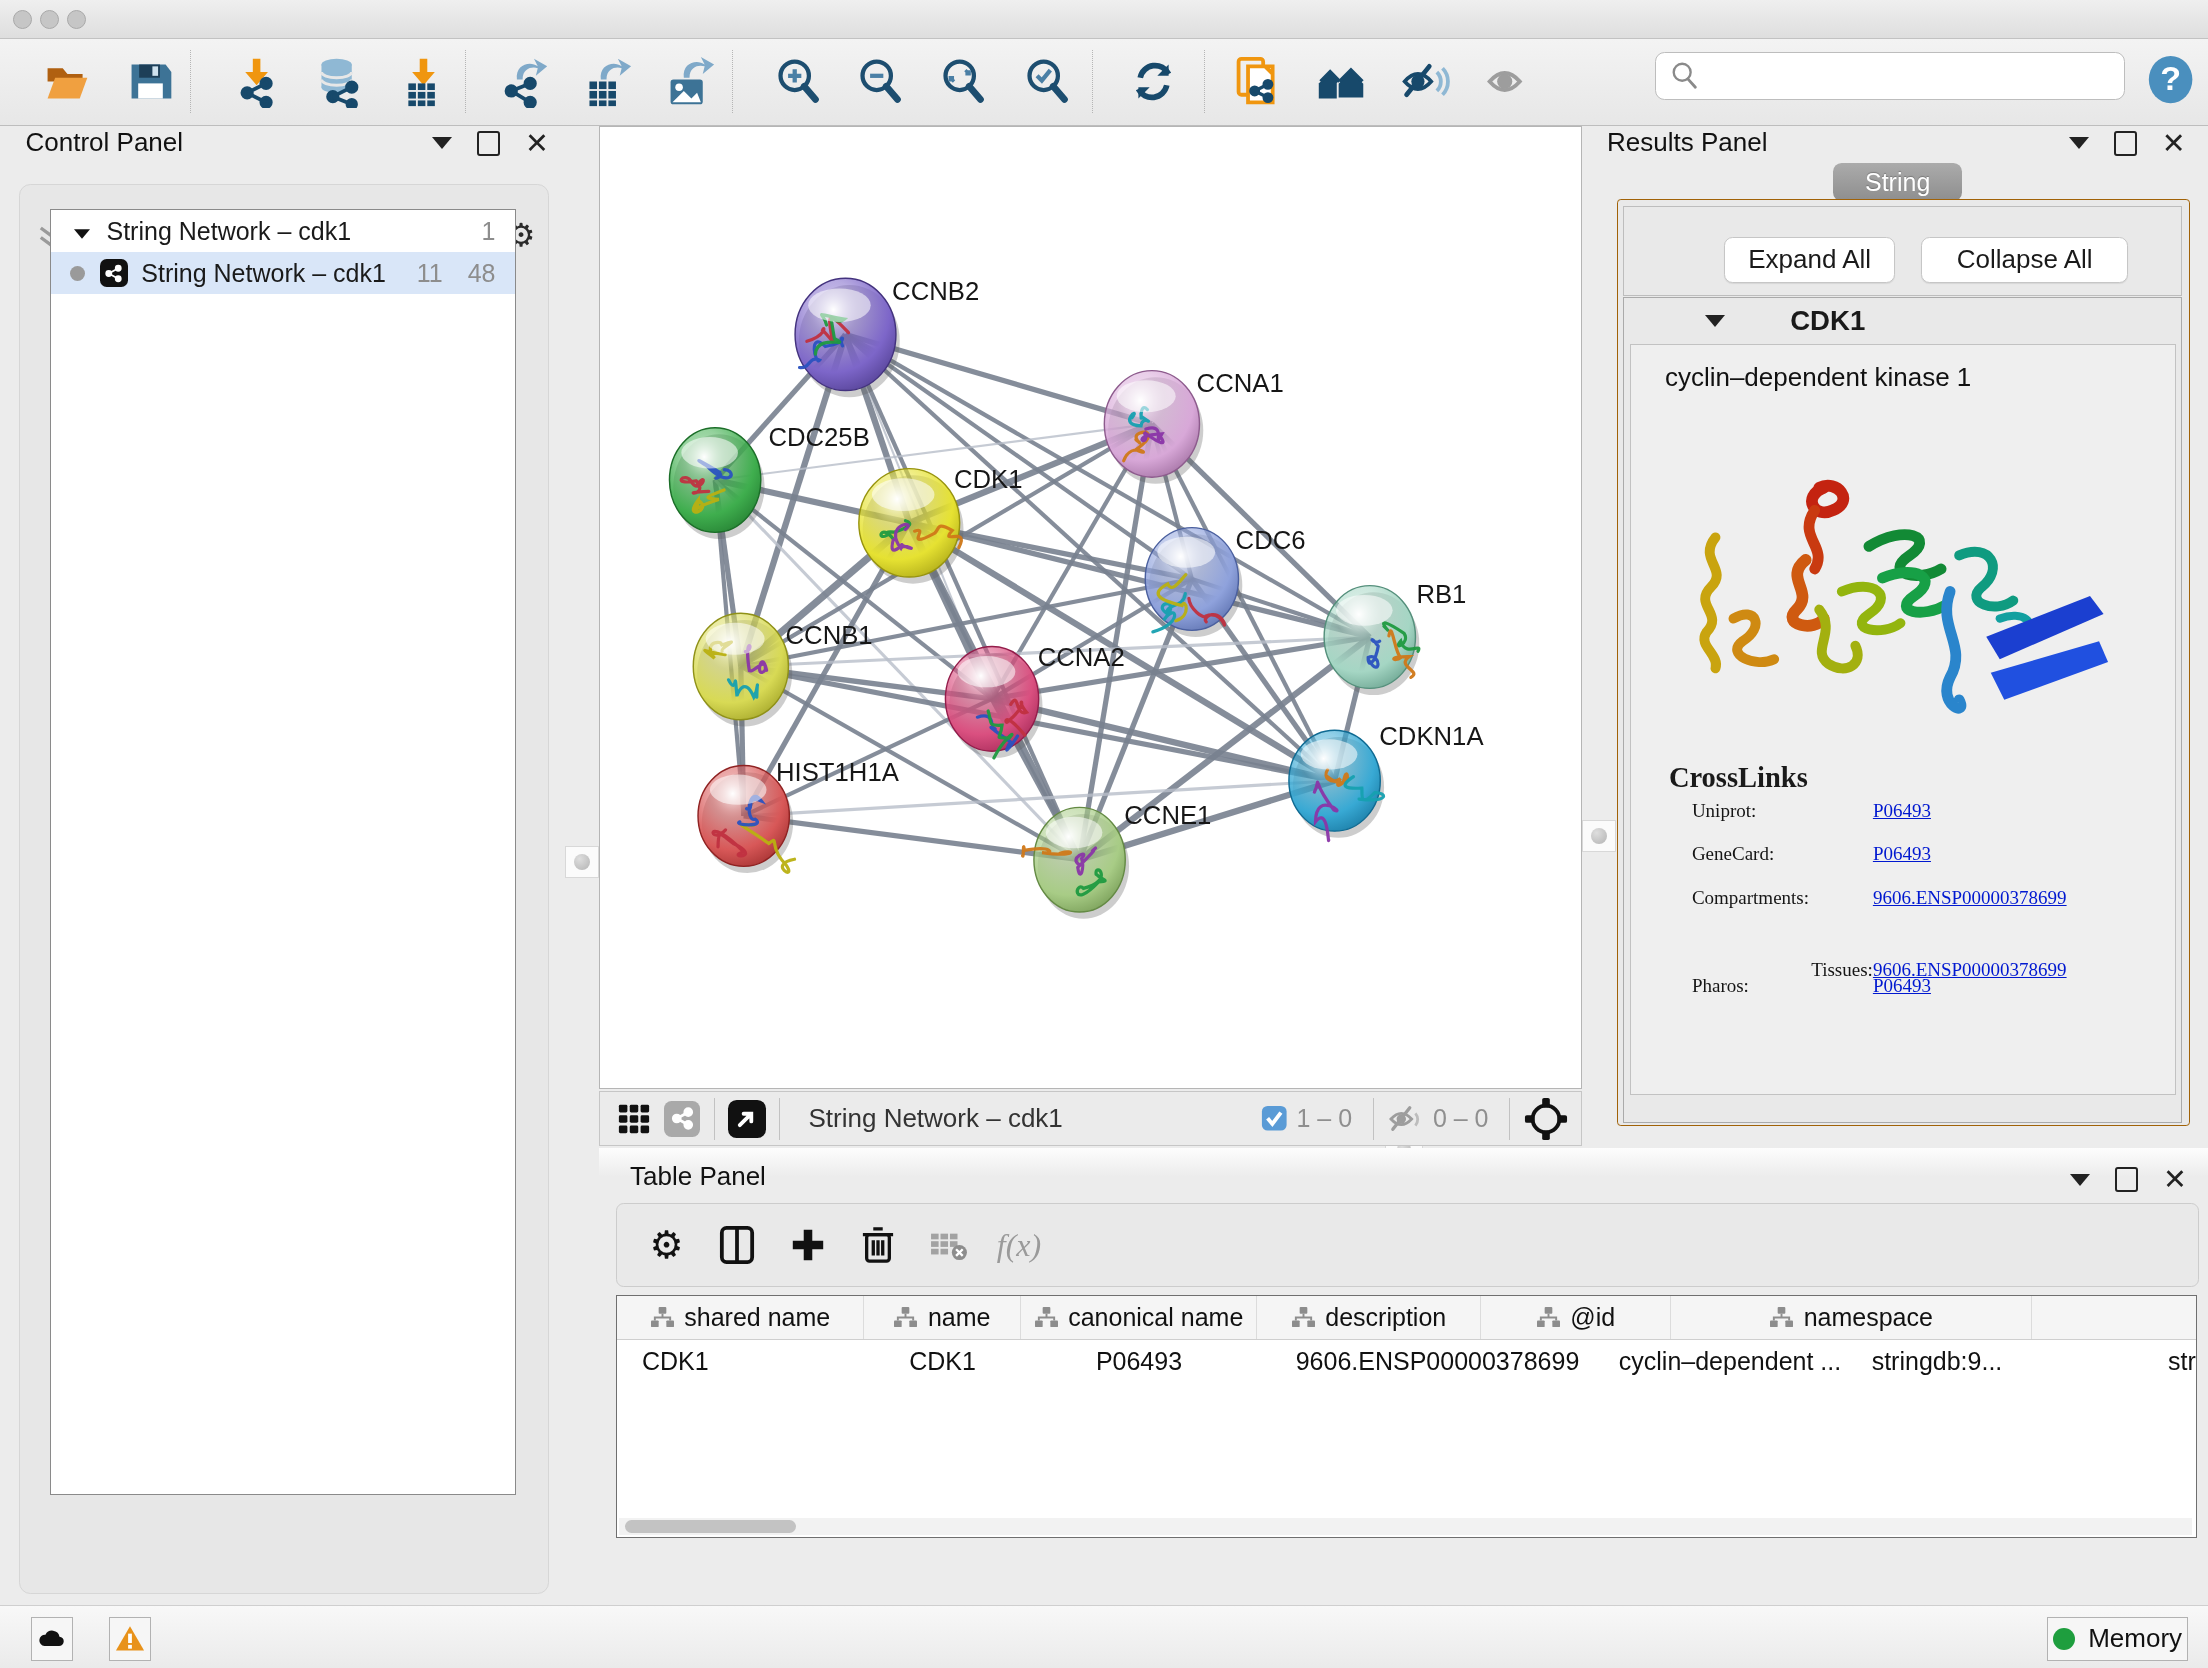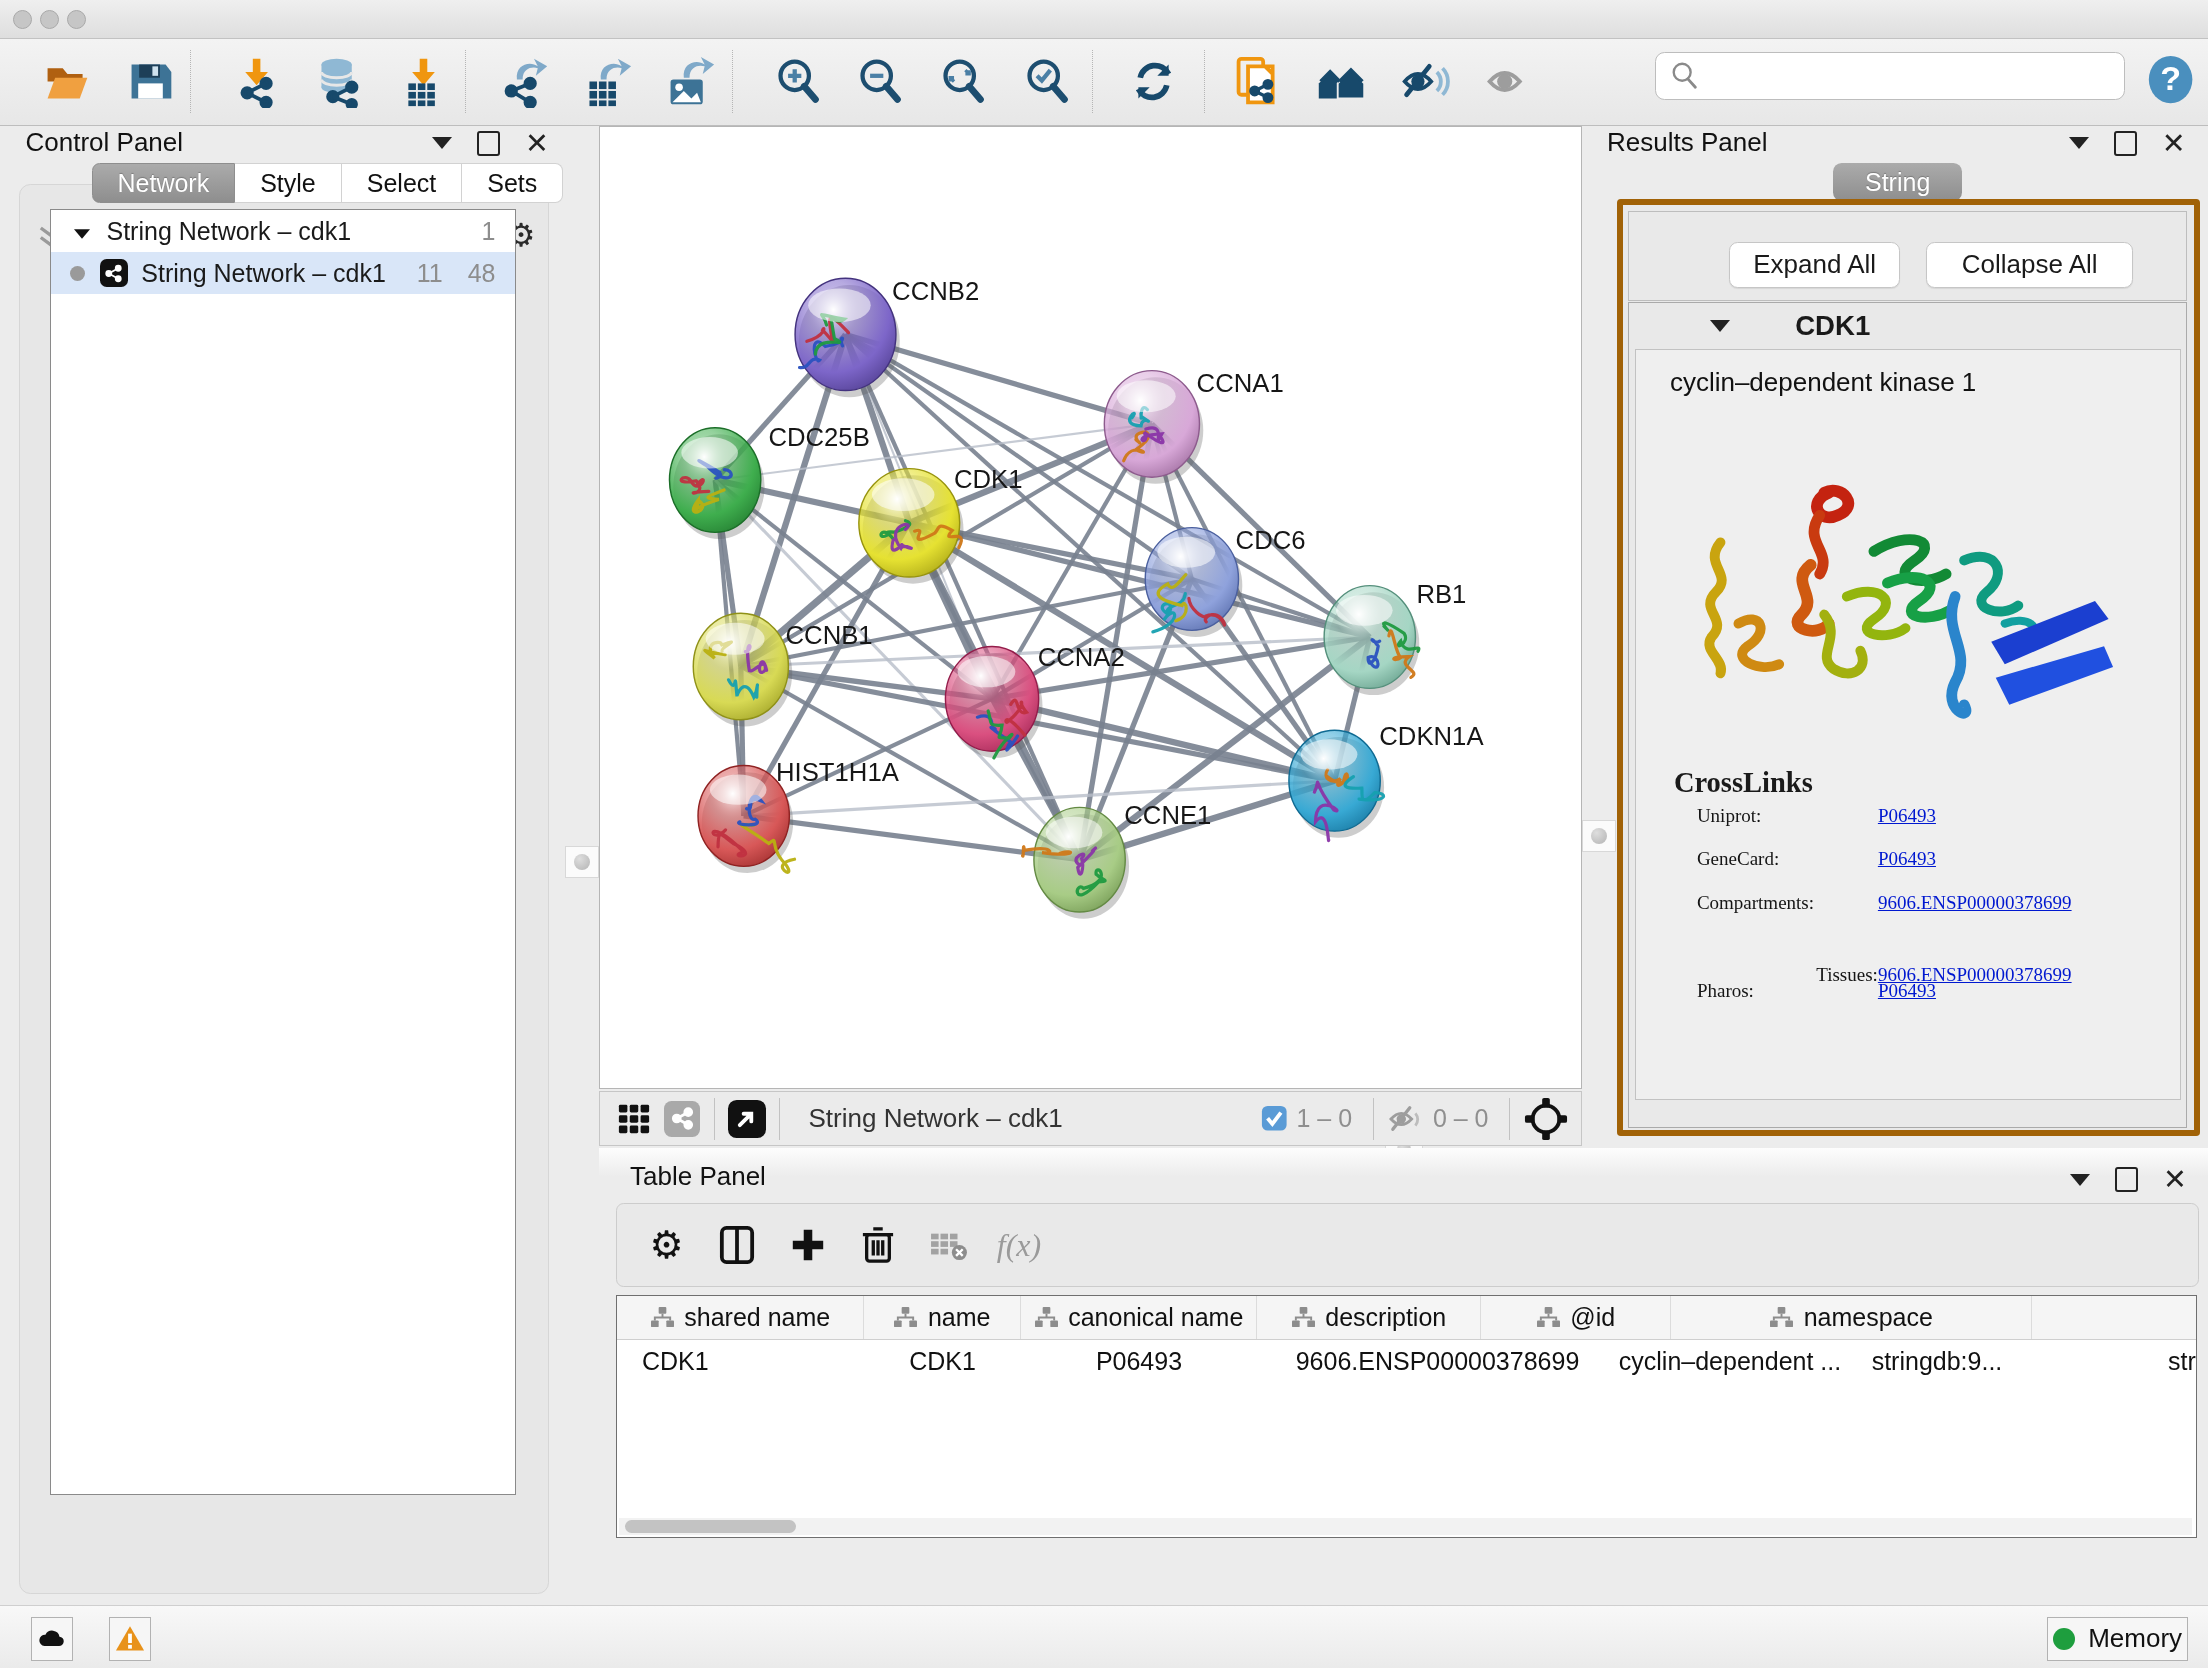--- a/index.html
+++ b/index.html
@@ -60,21 +60,21 @@
   .split-dot{position:absolute;width:32px;height:30px;background:#fbfbfb;border:1px solid #d8d8d8;
              display:flex;align-items:center;justify-content:center;}
   .split-dot i{width:16px;height:16px;border-radius:50%;
                background:radial-gradient(circle at 35% 30%,#dedede,#b3b3b3);display:block;}
   
   .rpanel{position:absolute;left:1607px;top:125px;width:592px;height:1008px;}
   .rtab{position:absolute;left:226px;top:38px;height:38px;padding:0 32px;border-radius:8.6px;
         background:linear-gradient(#ababab,#8e8e8e);color:#fff;font-size:25px;display:flex;
         align-items:center;text-shadow:0 -1px 1px rgba(0,0,0,.25);}
   .rbody{position:absolute;left:9.5px;top:74px;width:571px;height:925px;background:#e9e9e9;
-         border:6px solid #a16207;border-radius:3.8px;}
+         border:1px solid #a16207;border-radius:3.8px;}
   .rbtnbox{position:absolute;left:5.7px;top:5.7px;width:557px;height:88px;border:1px solid #bdbdbd;}
   .rbtn{position:absolute;top:30px;height:44px;background:#fff;border:1px solid #c6c6c6;
         border-radius:8.6px;font-size:26px;display:flex;align-items:center;justify-content:center;
         box-shadow:0 1px 1px rgba(0,0,0,.08);}
   .rsec{position:absolute;left:5.7px;top:97px;width:557px;height:824px;border:1px solid #aaa;}
   .rsec-head{position:absolute;top:0;left:0;width:100%;height:46px;display:flex;
              align-items:center;}
   .rsec-title{font-size:27.6px;font-weight:bold;}
   .rinner{position:absolute;left:5.7px;top:46px;width:544px;height:749px;border:1px solid #c2c2c2;
           background:#efefef;}
@@ -276,26 +276,20 @@
   </div>
 
   <div class="cpanel">
     <div style="position:absolute;left:16px;top:1.9px" class="ph-title">Control Panel</div>
     <div class="ph-ctrls" style="right:7.6px;top:5.7px">
       <span class="caret"></span>
       <span class="floatbox"></span>
       <span class="closex">✕</span>
     </div>
     <div class="cp-body"></div>
-    <div class="tabrow">
-      <div class="tab active">Network</div>
-      <div class="tab">Style</div>
-      <div class="tab">Select</div>
-      <div class="tab">Sets</div>
-    </div>
     <div class="cp-statusrow" style="top:93px">
       <svg style="position:absolute;left:27px;top:5.7px" width="28.5" height="27" viewBox="0 0 30 28">
         <path d="M4 4 l11 8 11 -8 M4 14 l11 8 11 -8" stroke="#9a9a9a" stroke-width="3.5" fill="none"></path>
       </svg>
       <svg style="position:absolute;left:63px;top:5.7px" width="28.5" height="27" viewBox="0 0 30 28">
         <path d="M4 12 l11 -8 11 8 M4 22 l11 -8 11 8" stroke="#2b2b2b" stroke-width="3.5" fill="none"></path>
       </svg>
       <div class="cp-status">1 of 1 Network selected</div>
       <span class="gear" style="position:absolute;right:21px;top:-1.9px">⚙</span>
     </div>

